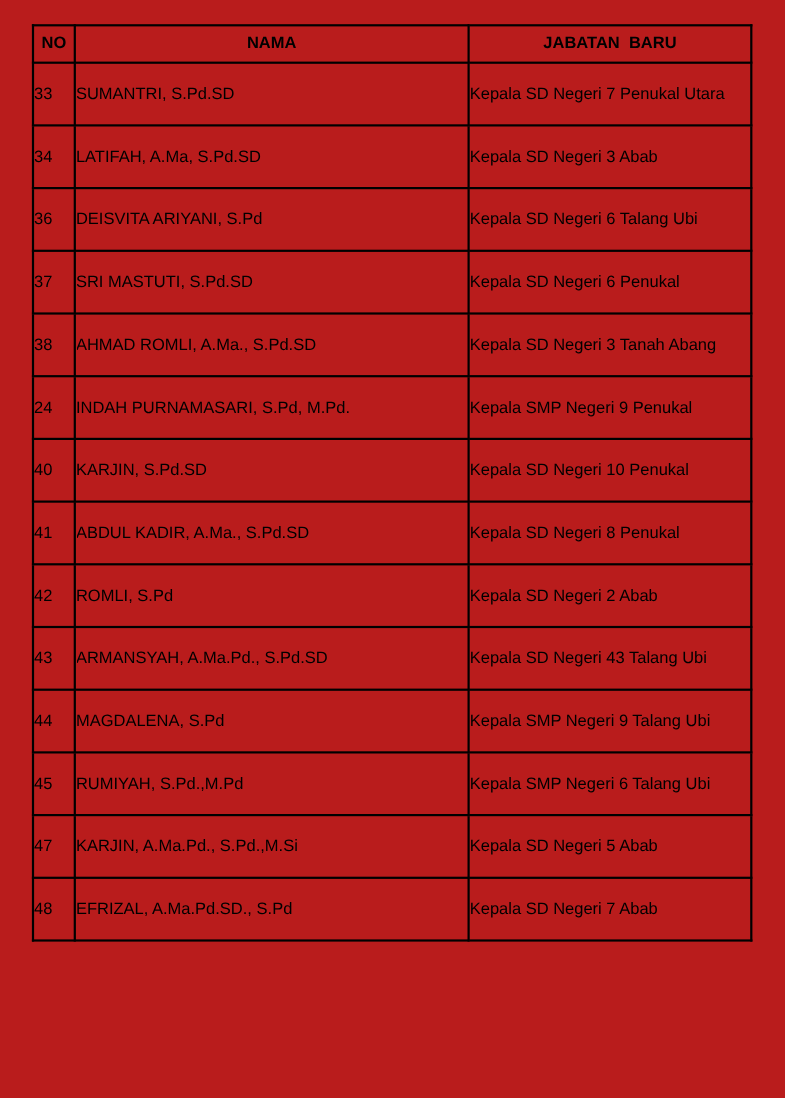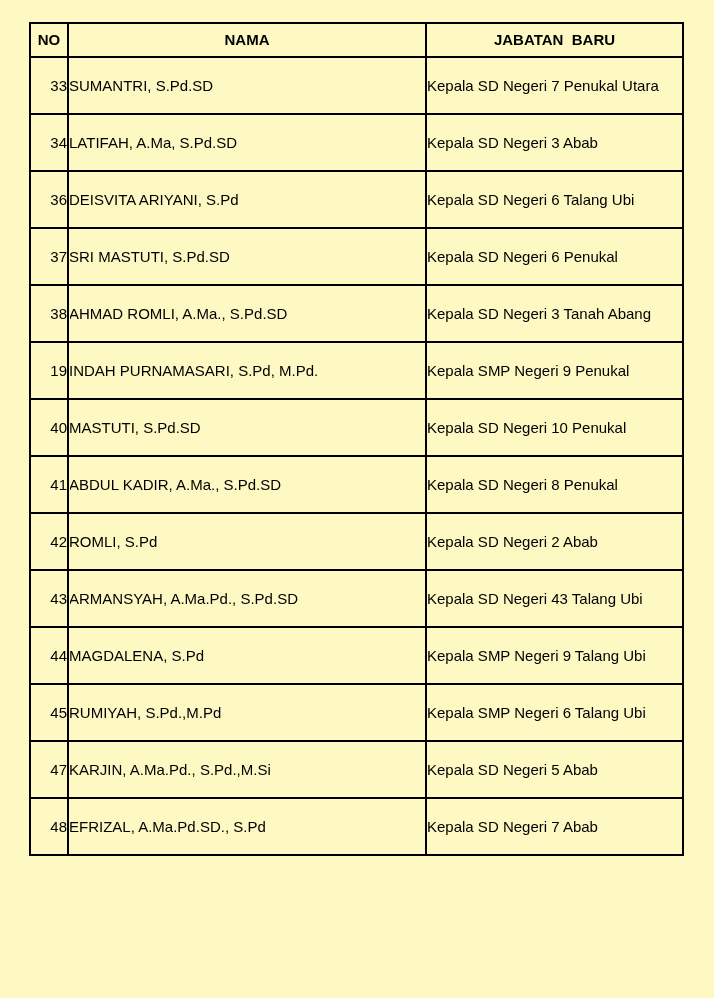--- a/index.html
+++ b/index.html
@@ -7,21 +7,21 @@
     padding: 0;
   }
   body {
     font-family: "Liberation Sans", sans-serif;
     background: #ffffff;
   }
   .page {
     position: relative;
     width: 714px;
     height: 998px;
-    background: #fef9c3;
+    background: #b91c1c;
     overflow: hidden;
   }
   table.roster {
     position: absolute;
     left: 29px;
     top: 22px;
     width: 653px;
     border-collapse: collapse;
     table-layout: fixed;
     color: #000000;
@@ -42,21 +42,21 @@
     font-weight: bold;
     text-align: center;
     vertical-align: middle;
     white-space: pre;
   }
   table.roster td {
     height: 55px;
     vertical-align: middle;
   }
   td.cell-no {
-    text-align: right;
+    text-align: left;
   }
   td.cell-nama,
   td.cell-jabatan {
     text-align: left;
     padding-left: 3px;
     padding-right: 2px;
     white-space: nowrap;
     border-radius: 10px;
   }
 </style>
@@ -97,27 +97,27 @@
     <td class="cell-no">37</td>
     <td class="cell-nama">SRI MASTUTI, S.Pd.SD</td>
     <td class="cell-jabatan">Kepala SD Negeri 6 Penukal</td>
   </tr>
         <tr>
     <td class="cell-no">38</td>
     <td class="cell-nama">AHMAD ROMLI, A.Ma., S.Pd.SD</td>
     <td class="cell-jabatan">Kepala SD Negeri 3 Tanah Abang</td>
   </tr>
         <tr>
-    <td class="cell-no">19</td>
+    <td class="cell-no">24</td>
     <td class="cell-nama">INDAH PURNAMASARI, S.Pd, M.Pd.</td>
     <td class="cell-jabatan">Kepala SMP Negeri 9 Penukal</td>
   </tr>
         <tr>
     <td class="cell-no">40</td>
-    <td class="cell-nama">MASTUTI, S.Pd.SD</td>
+    <td class="cell-nama">KARJIN, S.Pd.SD</td>
     <td class="cell-jabatan">Kepala SD Negeri 10 Penukal</td>
   </tr>
         <tr>
     <td class="cell-no">41</td>
     <td class="cell-nama">ABDUL KADIR, A.Ma., S.Pd.SD</td>
     <td class="cell-jabatan">Kepala SD Negeri 8 Penukal</td>
   </tr>
         <tr>
     <td class="cell-no">42</td>
     <td class="cell-nama">ROMLI, S.Pd</td>

